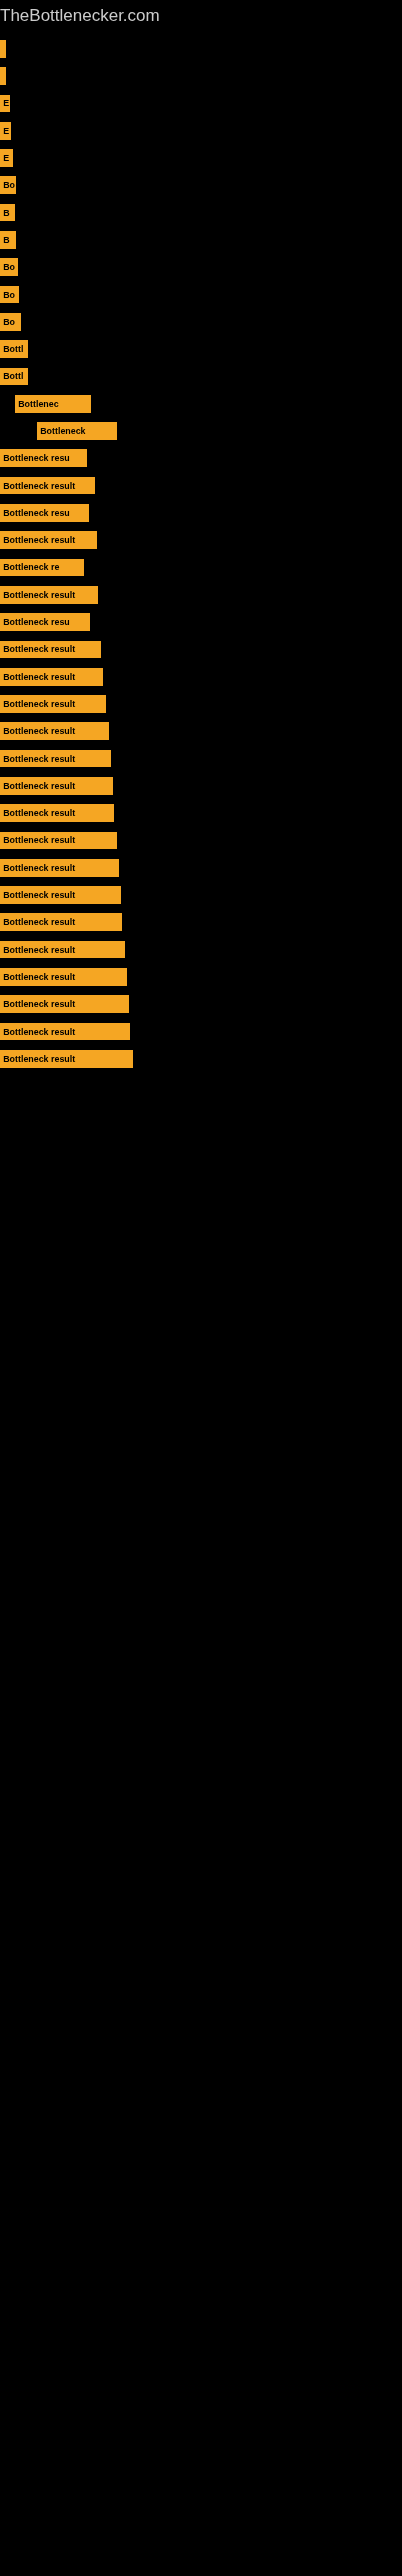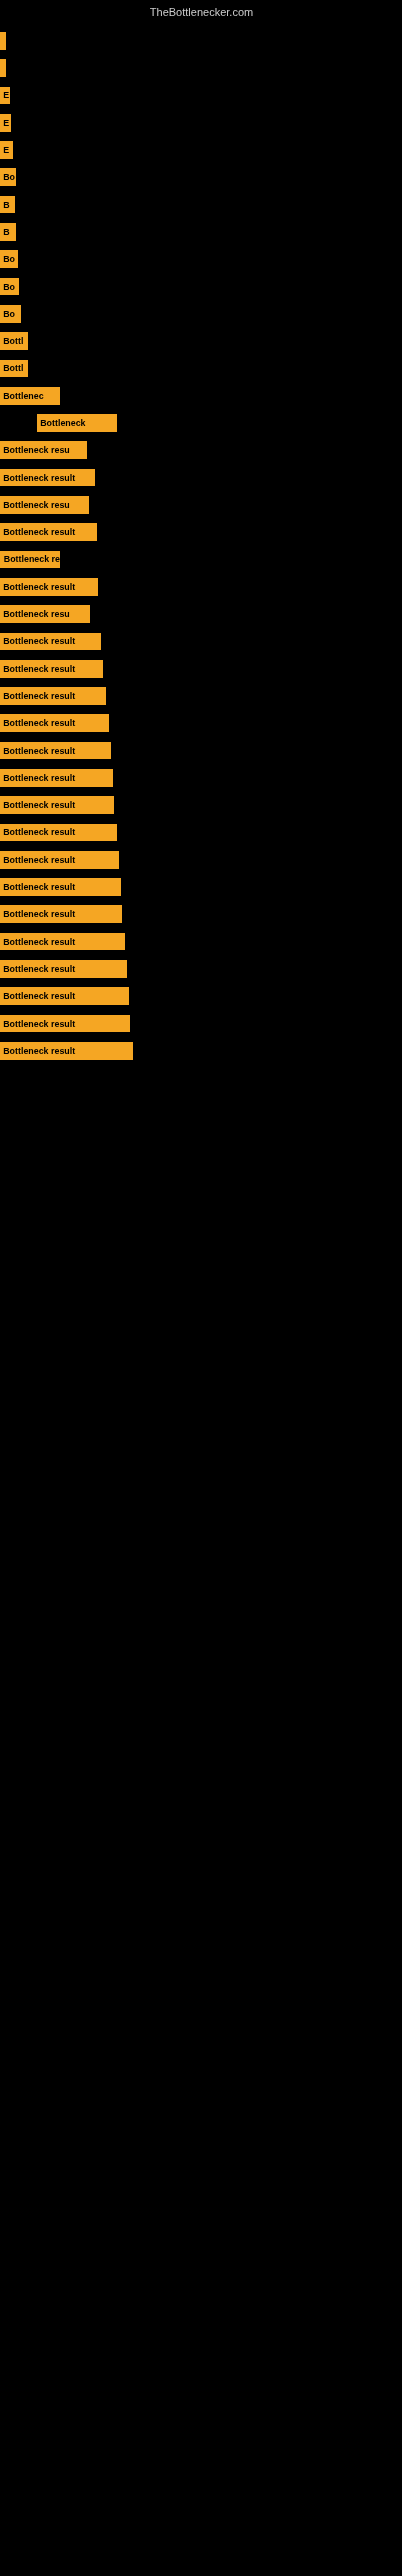--- a/index.html
+++ b/index.html
@@ -9,22 +9,22 @@
     }
     body {
       background-color: #000;
       width: 403px;
       min-height: 2576px;
       font-family: Arial, sans-serif;
       position: relative;
     }
     .site-title {
       color: #ccc;
-      font-size: 11px;
-      text-align: center;
+      font-size: 17px;
+      text-align: left;
       padding: 6.4px 0 3.2px 0;
     }
     .bars-container {
       padding: 8px 0 0 0;
     }
     .bar-row {
       display: flex;
       align-items: center;
       margin-bottom: 4.8px;
       height: 22.5px;
@@ -109,21 +109,21 @@
       <div class="bar" style="width: 28px;">
         <span class="bar-label">Bottl</span>
       </div>
     </div>
     <div class="bar-row">
       <div class="bar" style="width: 28px;">
         <span class="bar-label">Bottl</span>
       </div>
     </div>
     <div class="bar-row">
-      <div class="bar" style="width: 60px;">
+      <div class="bar" style="width: 76px; margin-left: 15px;">
         <span class="bar-label">Bottlenec</span>
       </div>
     </div>
     <div class="bar-row">
       <div class="bar" style="width: 80px; margin-left: 37px;">
         <span class="bar-label">Bottleneck</span>
       </div>
     </div>
     <div class="bar-row">
       <div class="bar" style="width: 87px;">
@@ -139,21 +139,21 @@
       <div class="bar" style="width: 89px;">
         <span class="bar-label">Bottleneck resu</span>
       </div>
     </div>
     <div class="bar-row">
       <div class="bar" style="width: 97px;">
         <span class="bar-label">Bottleneck result</span>
       </div>
     </div>
     <div class="bar-row">
-      <div class="bar" style="width: 60px; justify-content: flex-end;">
+      <div class="bar" style="width: 84px;">
         <span class="bar-label">Bottleneck re</span>
       </div>
     </div>
     <div class="bar-row">
       <div class="bar" style="width: 98px;">
         <span class="bar-label">Bottleneck result</span>
       </div>
     </div>
     <div class="bar-row">
       <div class="bar" style="width: 90px;">

